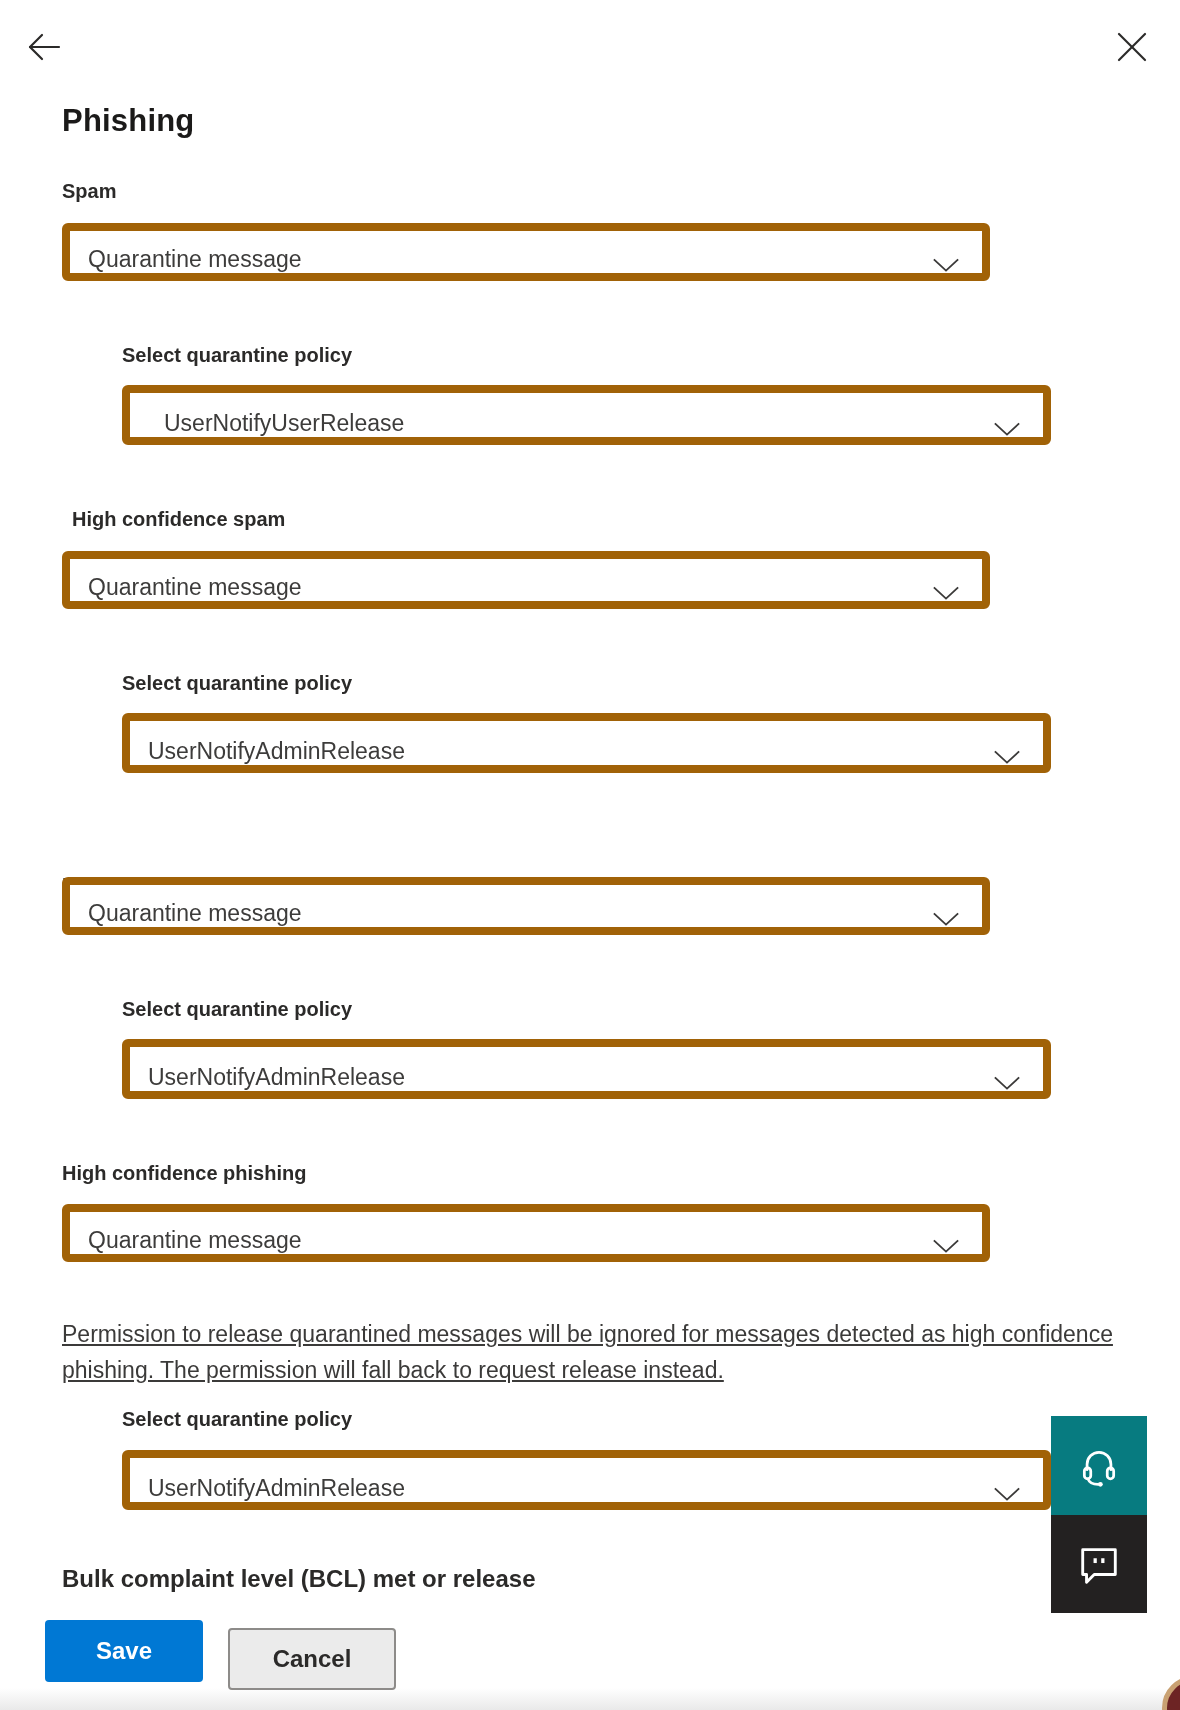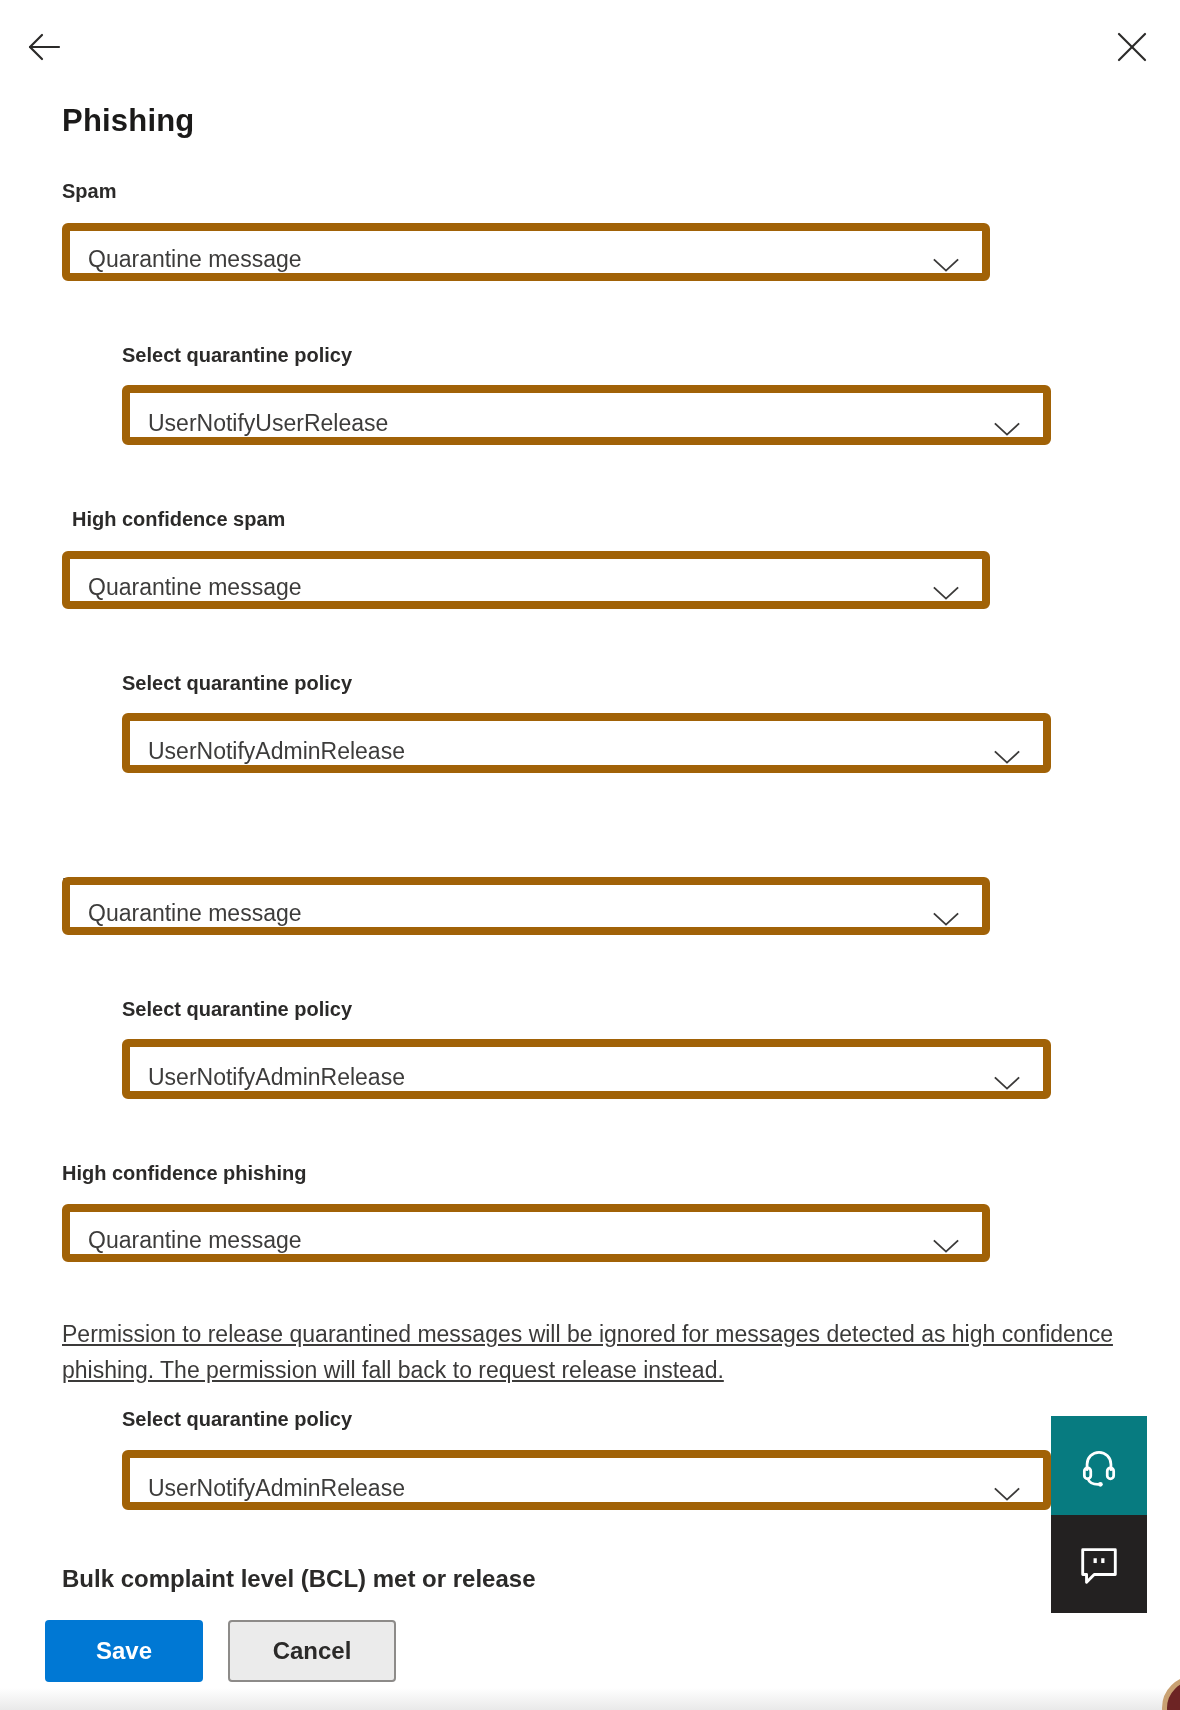--- a/index.html
+++ b/index.html
@@ -23,21 +23,21 @@
   }
   .combo .chev{margin-right:22px;flex:none;display:flex;align-items:center;}
   .note{font-size:23px;line-height:36px;color:#3b3a39;}
   .clipped{overflow:hidden;}
   .btn{
     box-sizing:border-box;border-radius:4px;font-size:24px;font-weight:700;cursor:pointer;
     display:flex;align-items:center;justify-content:center;border:none;
     font-family:"Liberation Sans","DejaVu Sans",sans-serif;
   }
   .btn-primary{background:#0078d4;color:#ffffff;}
-  .btn-secondary{background:#ebebeb;color:#2b2a29;border:2px solid #8d8b89;}
+  .btn-secondary{background:#ebebeb;color:#2b2a29;border:2px solid #8d8b89;margin-top:8px;}
   .side-btn{display:flex;align-items:center;justify-content:center;border:none;cursor:pointer;padding:0;}
   .footer-strip{background:#ffffff;}
   .bottom-fade{background:linear-gradient(#ffffff,#e9e9e9);}
   .corner-blob{border-radius:50%;background:#6d2424;border:5px solid #c9a172;box-sizing:border-box;}
 </style>
 </head>
 <body>
 
 <button class="icon-btn abs" style="left:24px;top:28px;width:40px;height:38px;">
   <span style="display:flex;">
@@ -62,21 +62,21 @@
 <div class="sec-label abs" style="left:62px;top:180px;">Spam</div>
 <div class="combo abs" style="left:62px;top:223px;width:928px;height:58px;">
   <span class="combo-value">Quarantine message</span>
   <span class="chev">
     <svg width="28" height="16" viewBox="0 0 30 16" fill="none" stroke="#3b3a39" stroke-width="2">
         <path d="M2 2 L15 14 L28 2"></path>
       </svg>
   </span>
 </div>
 <div class="sec-label abs" style="left:122px;top:344px;">Select quarantine policy</div>
-<div class="combo abs" style="left:122px;top:385px;width:929px;height:60px;">
+<div class="combo abs" style="left:122px;top:385px;width:929px;height:60px;padding-left:16px;">
   <span class="combo-value">UserNotifyUserRelease</span>
   <span class="chev">
     <svg width="28" height="16" viewBox="0 0 30 16" fill="none" stroke="#3b3a39" stroke-width="2">
         <path d="M2 2 L15 14 L28 2"></path>
       </svg>
   </span>
 </div>
 
 <div class="sec-label abs" style="left:62px;top:508px;margin-left:10px;">High confidence spam</div>
 <div class="combo abs" style="left:62px;top:551px;width:928px;height:58px;">

